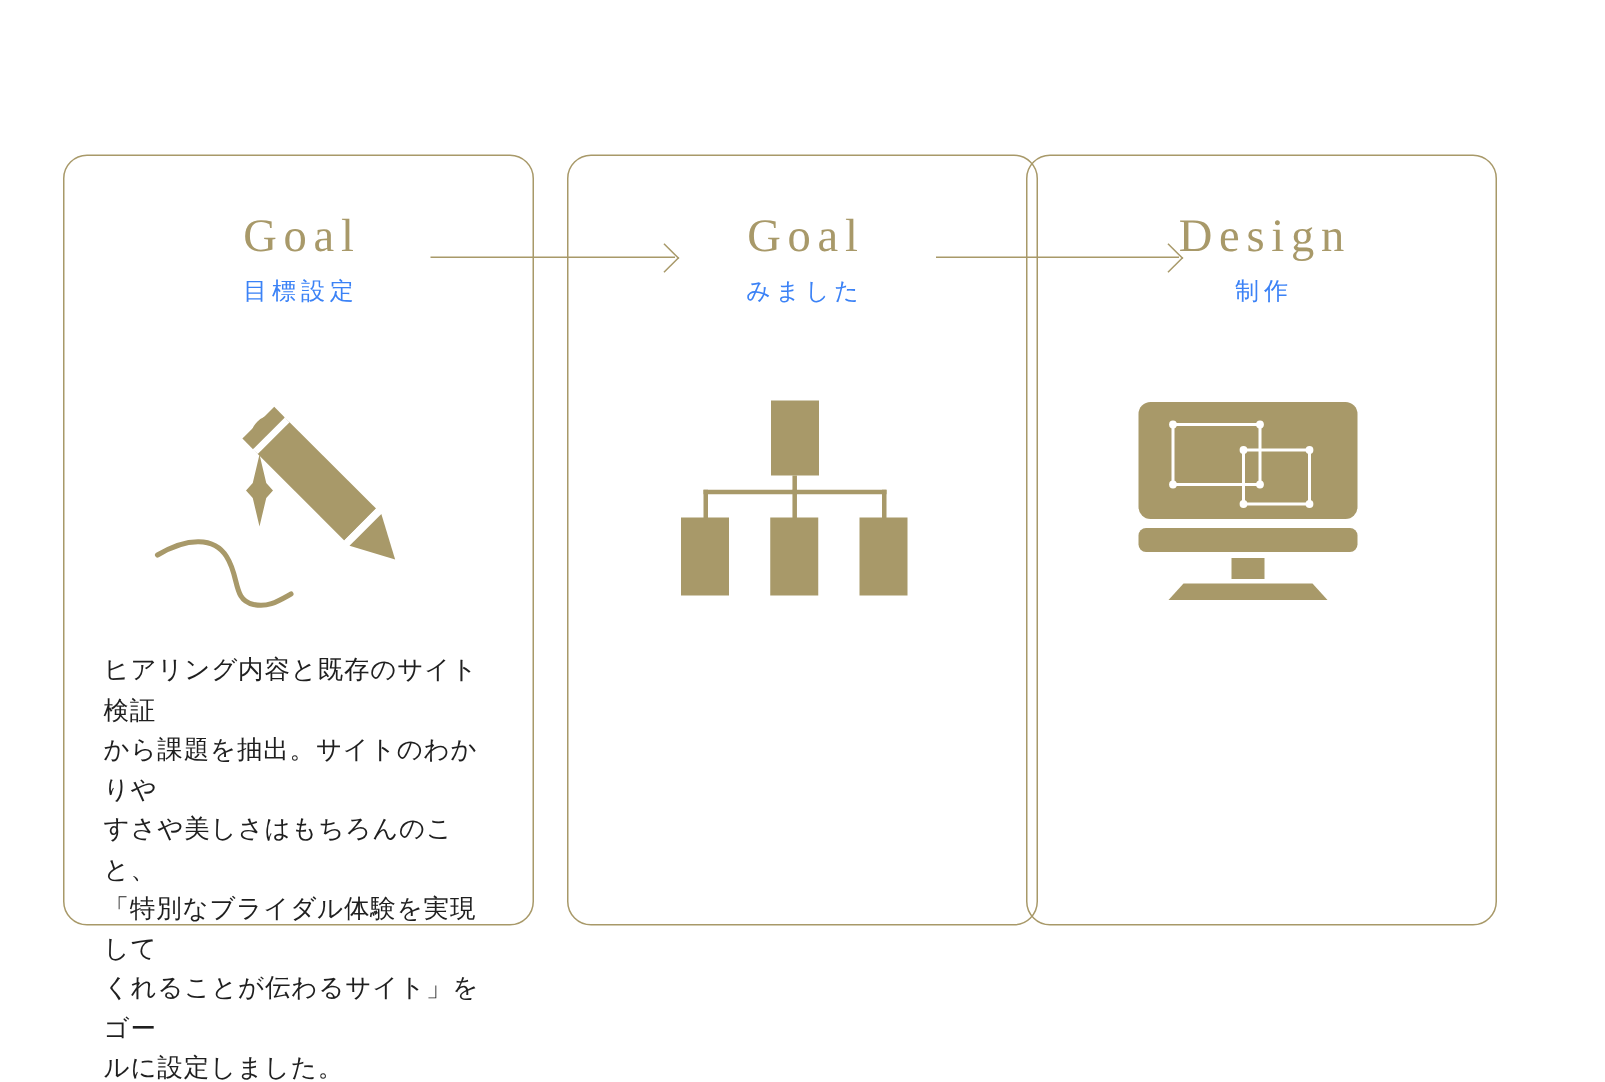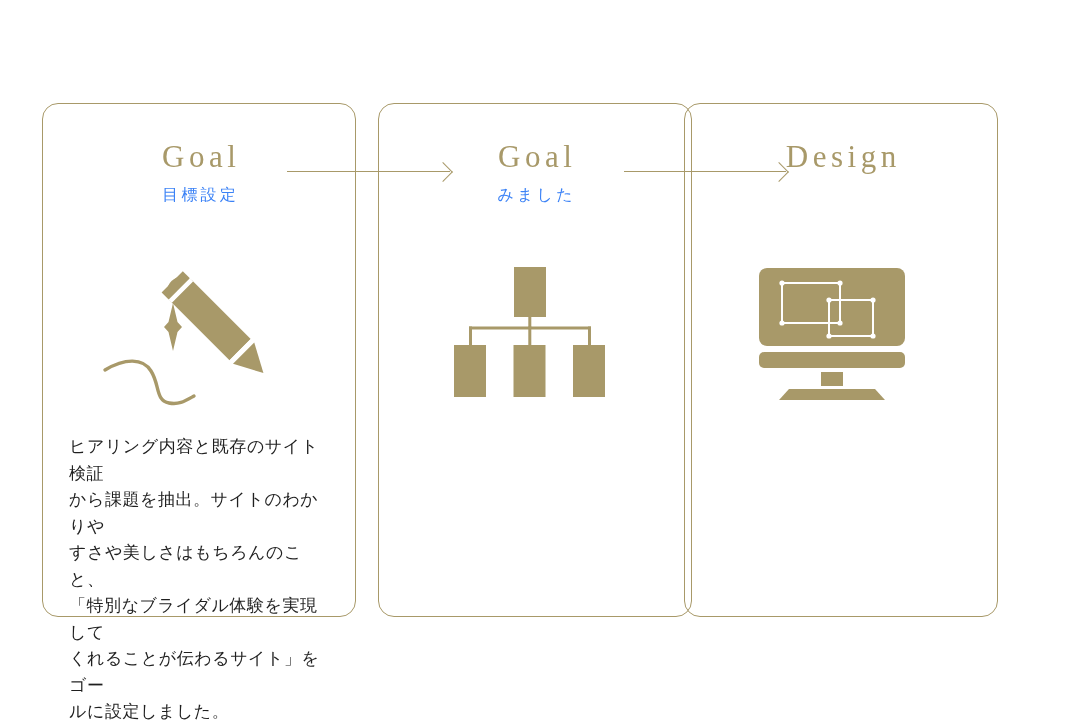--- a/index.html
+++ b/index.html
@@ -184,20 +184,21 @@
         <rect x="68.5" y="88" width="32" height="52" fill="#a89969"></rect>
         <rect x="128" y="88" width="32" height="52" fill="#a89969"></rect>
       </svg>
     </div>
 
   </div>
 
   <div class="card" id="card-2">
     <div class="card-head">
       <div class="card-title">Design</div>
+      <div class="card-subtitle">制作</div>
     </div>
 
     <div class="icon-wrap">
       <svg width="180" height="160" viewBox="0 0 180 160">
 
         <rect x="8" y="14" width="146" height="78" rx="8" fill="#a89969"></rect>
 
         <rect x="8" y="98" width="146" height="16" rx="5" fill="#a89969"></rect>
 
         <rect x="70" y="118" width="22" height="14" fill="#a89969"></rect>

